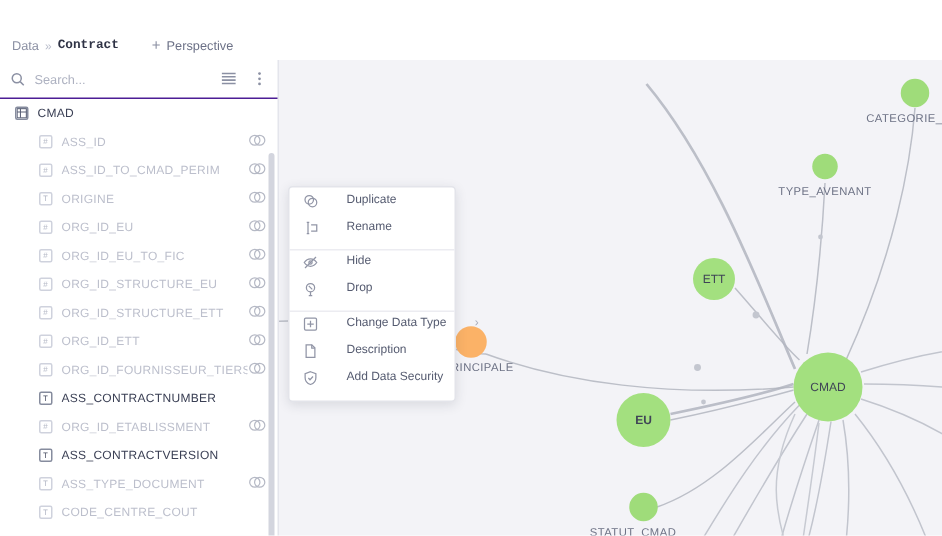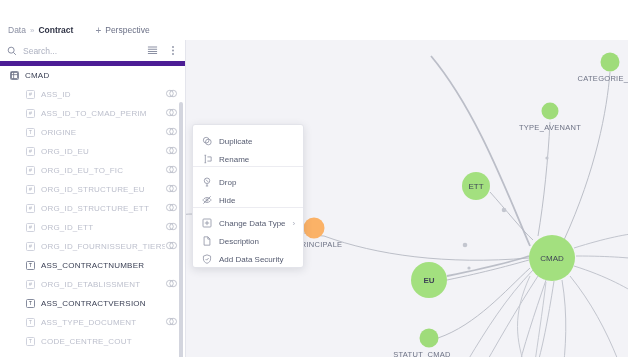--- a/index.html
+++ b/index.html
@@ -16,35 +16,35 @@
     position: absolute; left: 0; top: 0; width: 628px; height: 20px;
     background: #ffffff;
     display: flex; align-items: center;
     padding-left: 8px;
     font-size: 8.5px;
     color: #6b7086;
     z-index: 30;
   }
   .crumb { color: #8b90a3; }
   .crumb-sep { margin: 0 4px; color: #b9bdcb; font-size: 8px; }
-  .crumb-active { color: #2f3345; font-weight: bold; }
+  .crumb-active { color: #2f3345; font-weight: bold; font-family: Liberation Mono, monospace; }
   .persp { margin-left: 22px; display: flex; align-items: center; gap: 4px; color: #6b7086; }
   .plus { font-size: 10px; color: #8b90a3; }
 
   
   .sidebar {
     position: absolute; left: 0; top: 20px; width: 186px; height: 337px;
     background: #ffffff;
     border-right: 1px solid #e4e5ec;
     z-index: 20;
   }
   .searchbar {
     height: 26px; display: flex; align-items: center;
     padding: 0 7px; gap: 6px;
-    border-bottom: 5px solid #4c1d95;
+    border-bottom: 1px solid #4c1d95;
   }
   .search-input {
     flex: 1; border: none; outline: none;
     font-size: 8.5px; font-family: "Liberation Sans", sans-serif;
     color: #4b5064; background: transparent;
   }
   .search-input::placeholder { color: #adb1c0; }
   .tb-icon { display: flex; align-items: center; justify-content: center; cursor: pointer; }
 
   .tree { position: absolute; left: 0; top: 26px; width: 186px; height: 311px; overflow: hidden; }
@@ -105,21 +105,21 @@
   }
 
   
   .ctxmenu {
     position: absolute; left: 192px; top: 104px; width: 112px;
     background: #ffffff; border: 1px solid #e3e4ea; border-radius: 3px;
     box-shadow: 0 2px 8px rgba(40,44,60,.13);
     z-index: 40; padding: 3px 0;
   }
   .mi {
-    height: 18px; display: flex; align-items: flex-end; gap: 7px;
+    height: 18px; display: flex; align-items: flex-start; gap: 19px;
     padding: 0 8px; font-size: 8px; color: #555b70; cursor: pointer;
   }
   .mi .mtext { flex: 1; white-space: nowrap; }
   .mi .chev { color: #a8acba; font-size: 8px; }
   .mdiv { height: 1px; background: #ececf1; margin: 2px 0; }
   .micon { width: 11px; height: 11px; flex: none; display: flex; align-items: center; justify-content: center; }
 </style>
 </head>
 <body>
 
@@ -391,38 +391,38 @@
           </svg>
       </span>
       <span class="mtext">Rename</span>
     </div>
 
     <div class="mdiv"></div>
 
     <div class="mi">
       <span class="micon">
         <svg width="10" height="10" viewBox="0 0 12 12" fill="none" stroke="#9195a6" stroke-width="1">
-            <circle cx="6" cy="4.5" r="3.3"></circle>
-            <path d="M4.6 3.1 7.4 5.9M6 7.8v3M4.6 10.8h2.8"></path>
-          </svg>
-      </span>
-      <span class="mtext">Drop</span>
-    </div>
-
-    <div class="mi">
-      <span class="micon">
-        <svg width="10" height="10" viewBox="0 0 12 12" fill="none" stroke="#9195a6" stroke-width="1">
             <path d="M1 6s2-3 5-3 5 3 5 3-2 3-5 3-5-3-5-3z"></path>
             <circle cx="6" cy="6" r="1.3"></circle>
             <path d="M1.6 10.4 10.4 1.6"></path>
           </svg>
       </span>
       <span class="mtext">Hide</span>
     </div>
 
+    <div class="mi">
+      <span class="micon">
+        <svg width="10" height="10" viewBox="0 0 12 12" fill="none" stroke="#9195a6" stroke-width="1">
+            <circle cx="6" cy="4.5" r="3.3"></circle>
+            <path d="M4.6 3.1 7.4 5.9M6 7.8v3M4.6 10.8h2.8"></path>
+          </svg>
+      </span>
+      <span class="mtext">Drop</span>
+    </div>
+
     <div class="mdiv"></div>
 
     <div class="mi">
       <span class="micon">
         <svg width="10" height="10" viewBox="0 0 12 12" fill="none" stroke="#9195a6" stroke-width="1">
             <rect x="1.2" y="1.2" width="9.6" height="9.6" rx="1"></rect>
             <path d="M3.4 6h5.2M6 3.4v5.2"></path>
           </svg>
       </span>
       <span class="mtext">Change Data Type</span>

